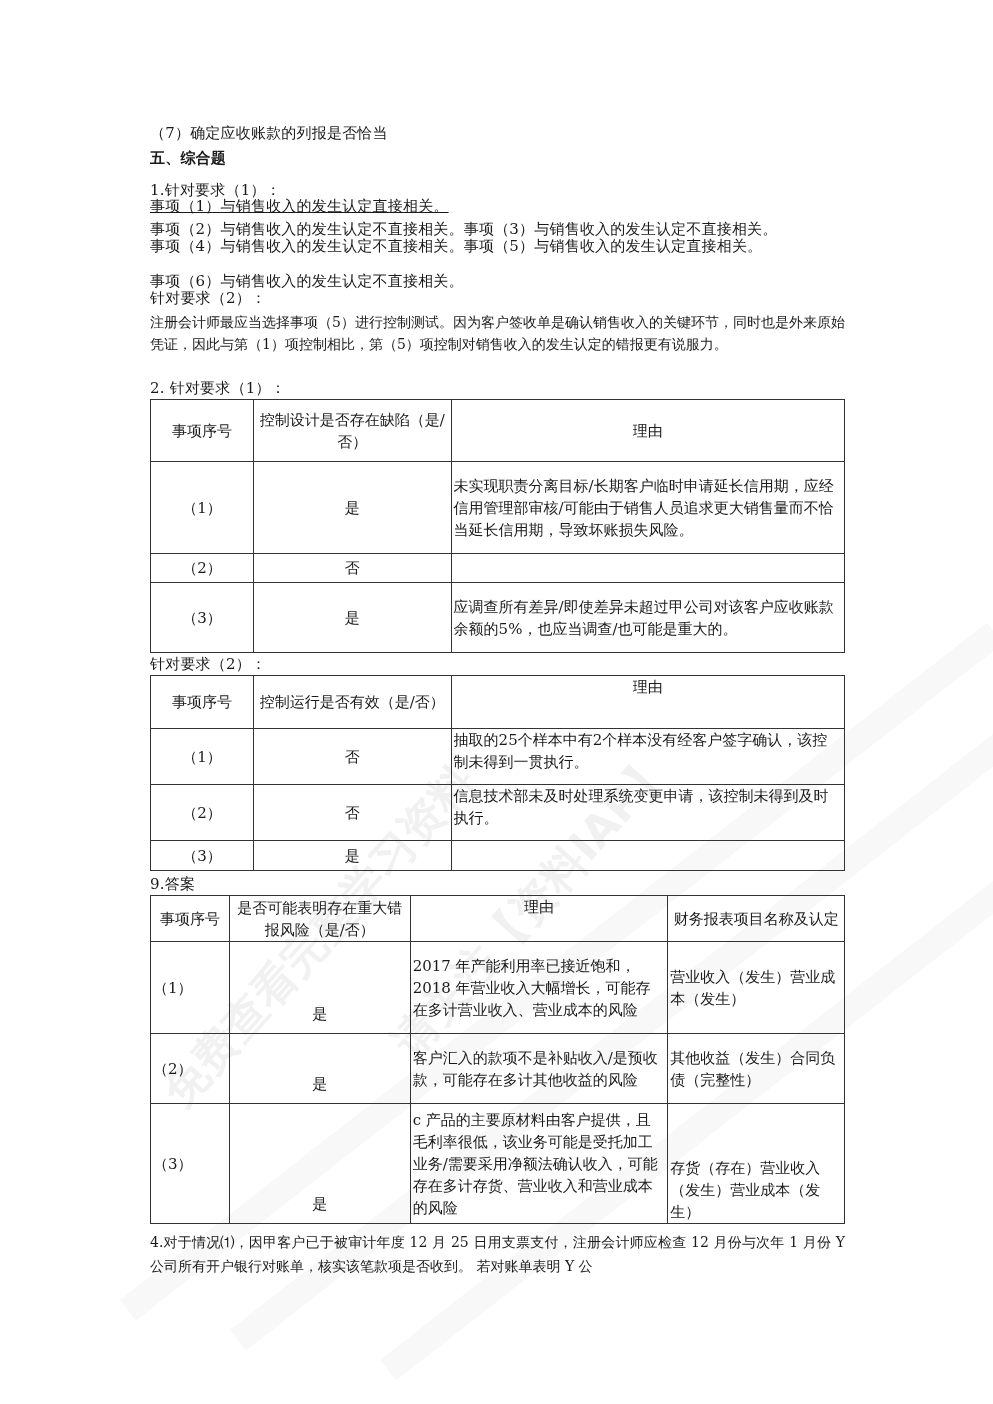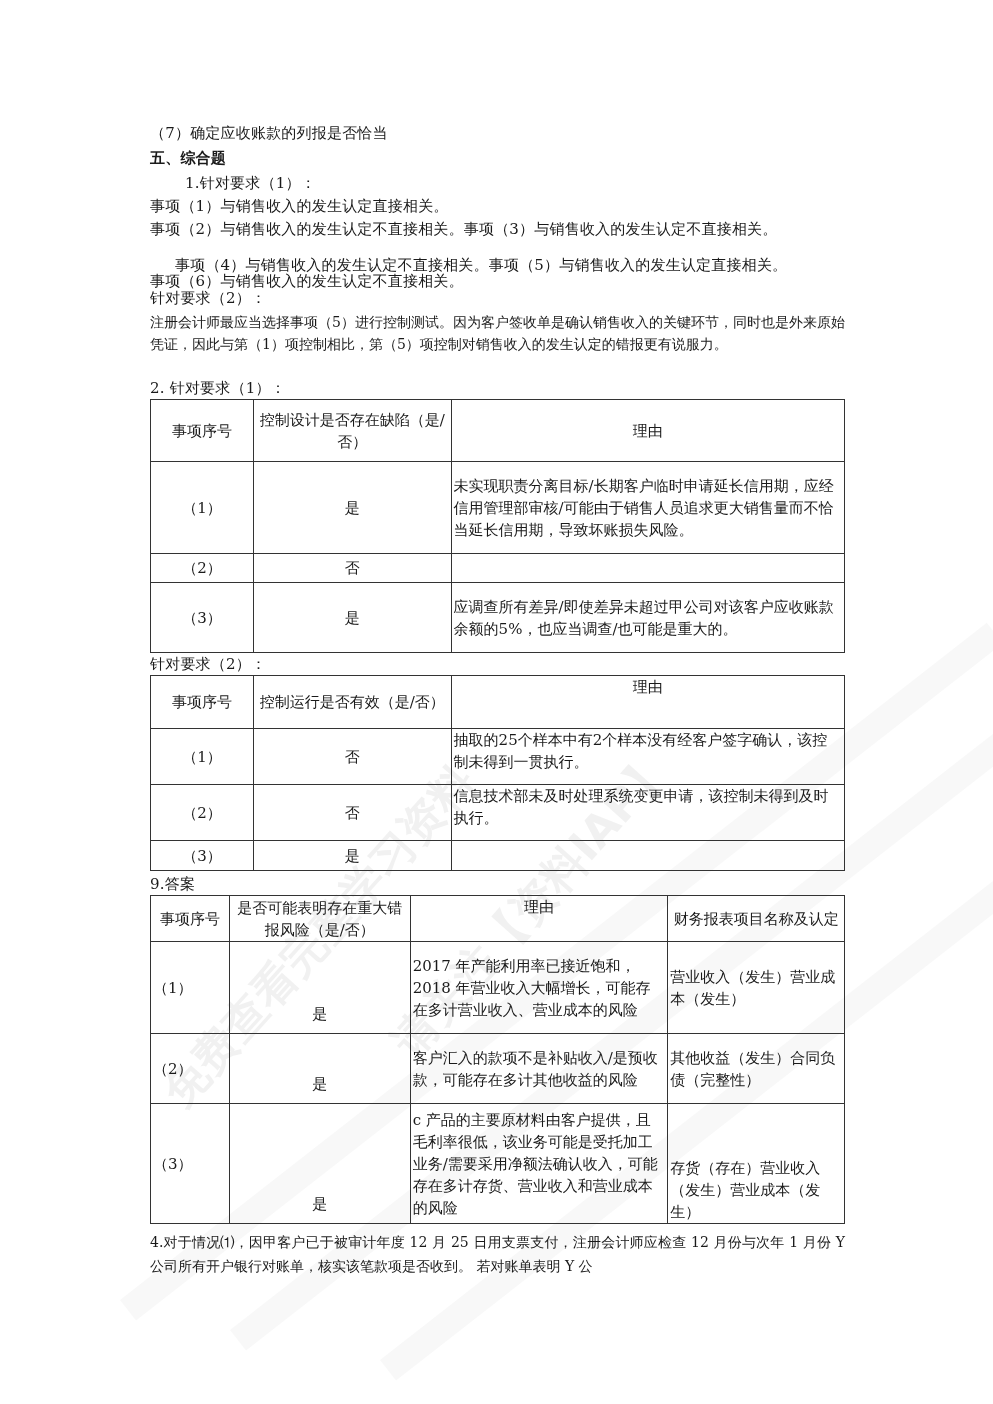--- a/index.html
+++ b/index.html
@@ -26,24 +26,24 @@
 <div class="wm-stripe" style="left:120px; top:1300px; width:1100px; transform: rotate(-38deg);"></div>
 <div class="wm-stripe" style="left:230px; top:1330px; width:1100px; transform: rotate(-38deg);"></div>
 <div class="wm-stripe" style="left:380px; top:1360px; width:1000px; transform: rotate(-38deg);"></div>
 <div class="watermark" style="left:150px; top:1080px; transform: rotate(-48deg);">免费查看完整学习资料</div>
 <div class="watermark" style="left:380px; top:1030px; transform: rotate(-48deg);">请关注【资料IAP】</div>
 
 <div class="page">
 
   <div class="line" style="top:123px;">（7）确定应收账款的列报是否恰当</div>
   <div class="line heading" style="top:148px;">五、综合题</div>
-  <div class="line" style="top:173px;margin-left:35px;">1.针对要求（1）：</div>
-  <div class="line" style="top:196px;">事项（1）与销售收入的发生认定直接相关。</div>
+  <div class="line" style="top:180px;">1.针对要求（1）：</div>
+  <div class="line" style="top:196px;text-decoration:underline;">事项（1）与销售收入的发生认定直接相关。</div>
   <div class="line" style="top:219px;">事项（2）与销售收入的发生认定不直接相关。事项（3）与销售收入的发生认定不直接相关。</div>
-  <div class="line" style="top:255px;margin-left:25px;">事项（4）与销售收入的发生认定不直接相关。事项（5）与销售收入的发生认定直接相关。</div>
+  <div class="line" style="top:236px;">事项（4）与销售收入的发生认定不直接相关。事项（5）与销售收入的发生认定直接相关。</div>
   <div class="line" style="top:271px;">事项（6）与销售收入的发生认定不直接相关。</div>
   <div class="line" style="top:288px;">针对要求（2）：</div>
   <div class="para" style="top:311px;">注册会计师最应当选择事项（5）进行控制测试。因为客户签收单是确认销售收入的关键环节，同时也是外来原始凭证，因此与第（1）项控制相比，第（5）项控制对销售收入的发生认定的错报更有说服力。</div>
   <div class="line" style="top:378px;">2. 针对要求（1）：</div>
 
   <table style="left:0; top:399px; width:695px;">
     <colgroup>
         <col style="width:103px">
         <col style="width:198px">
         <col style="width:394px">

